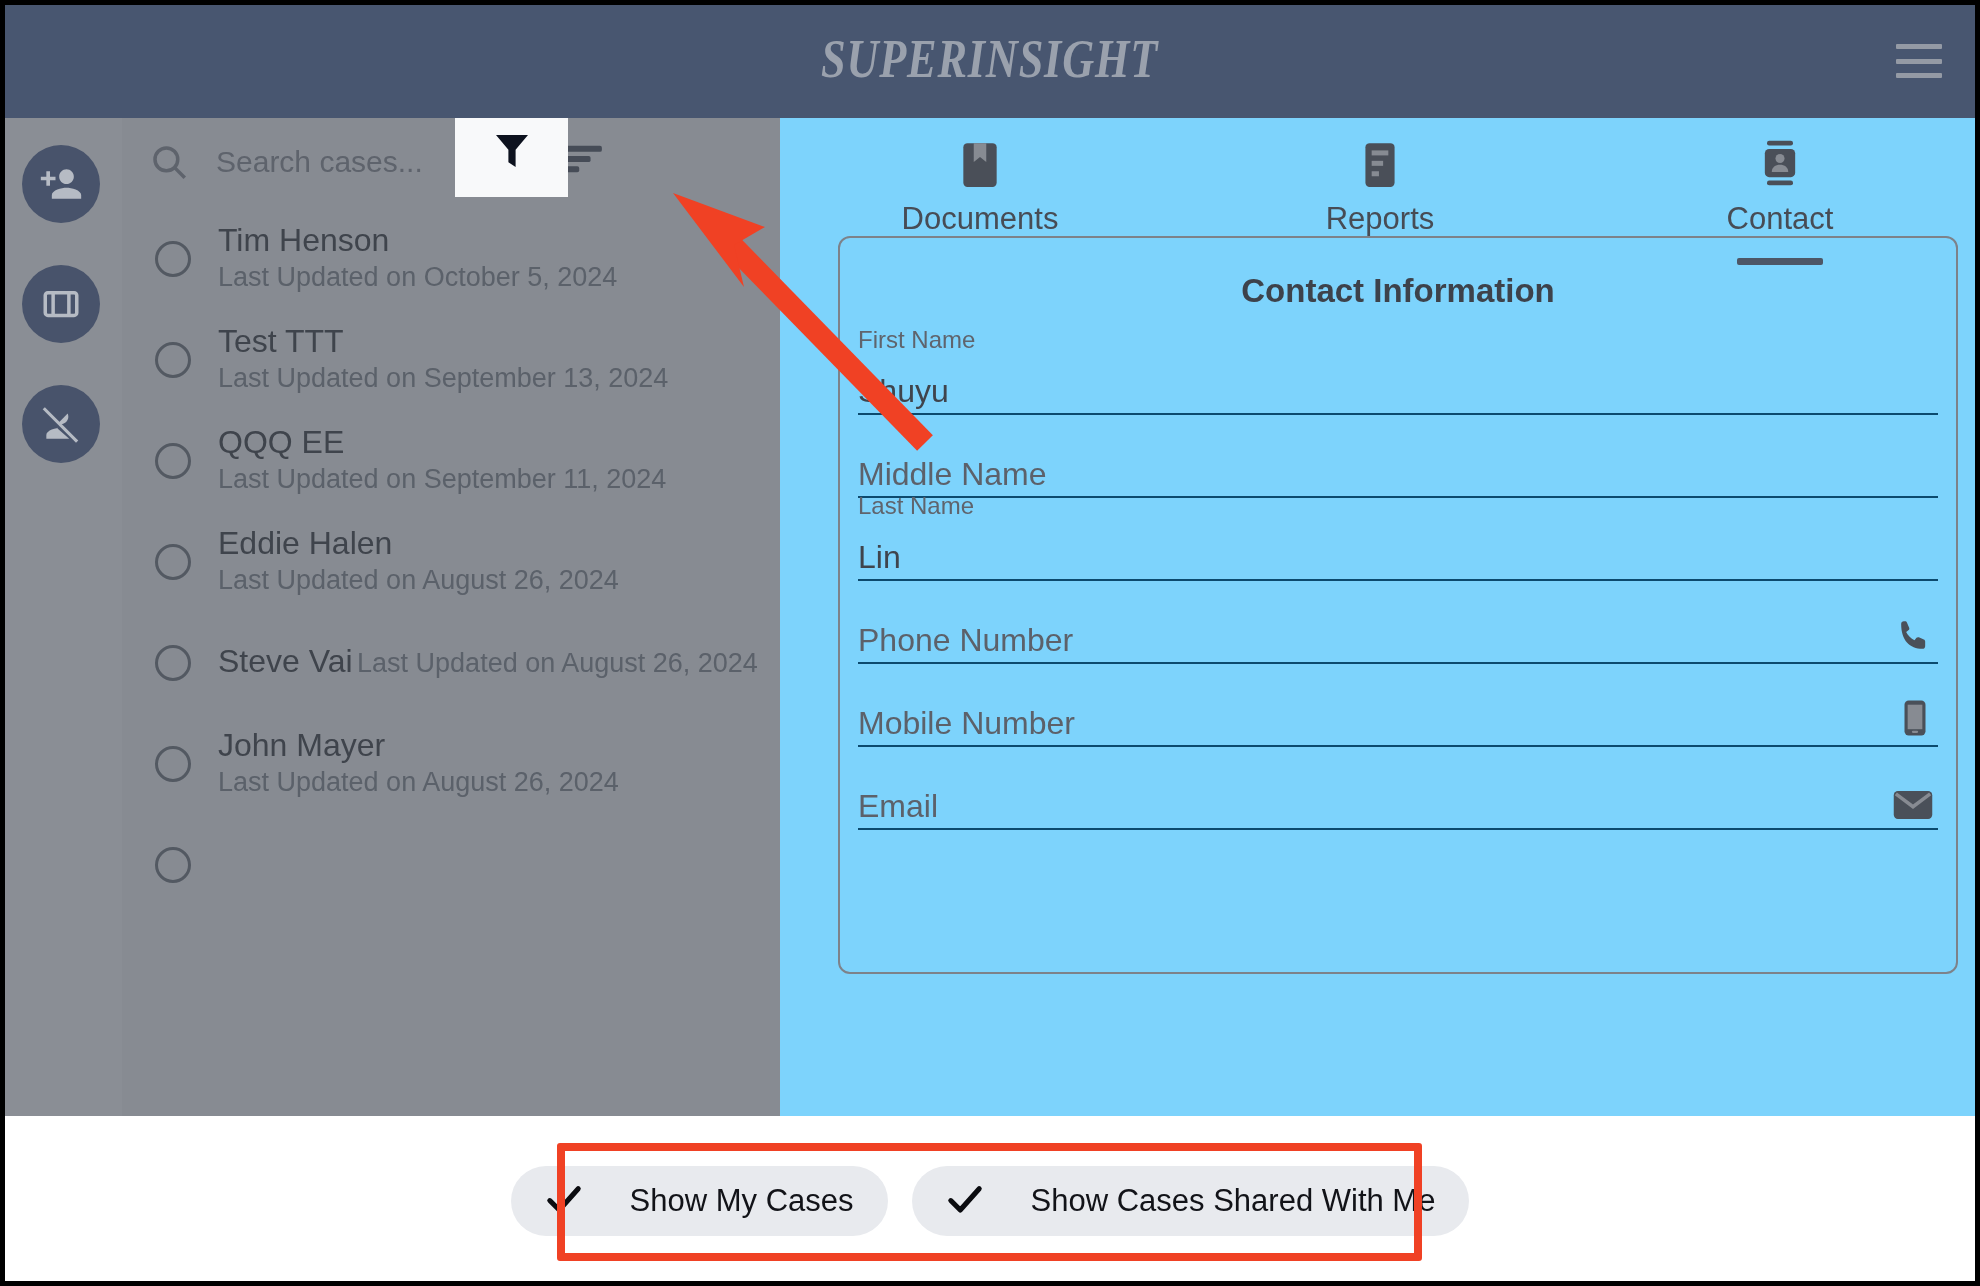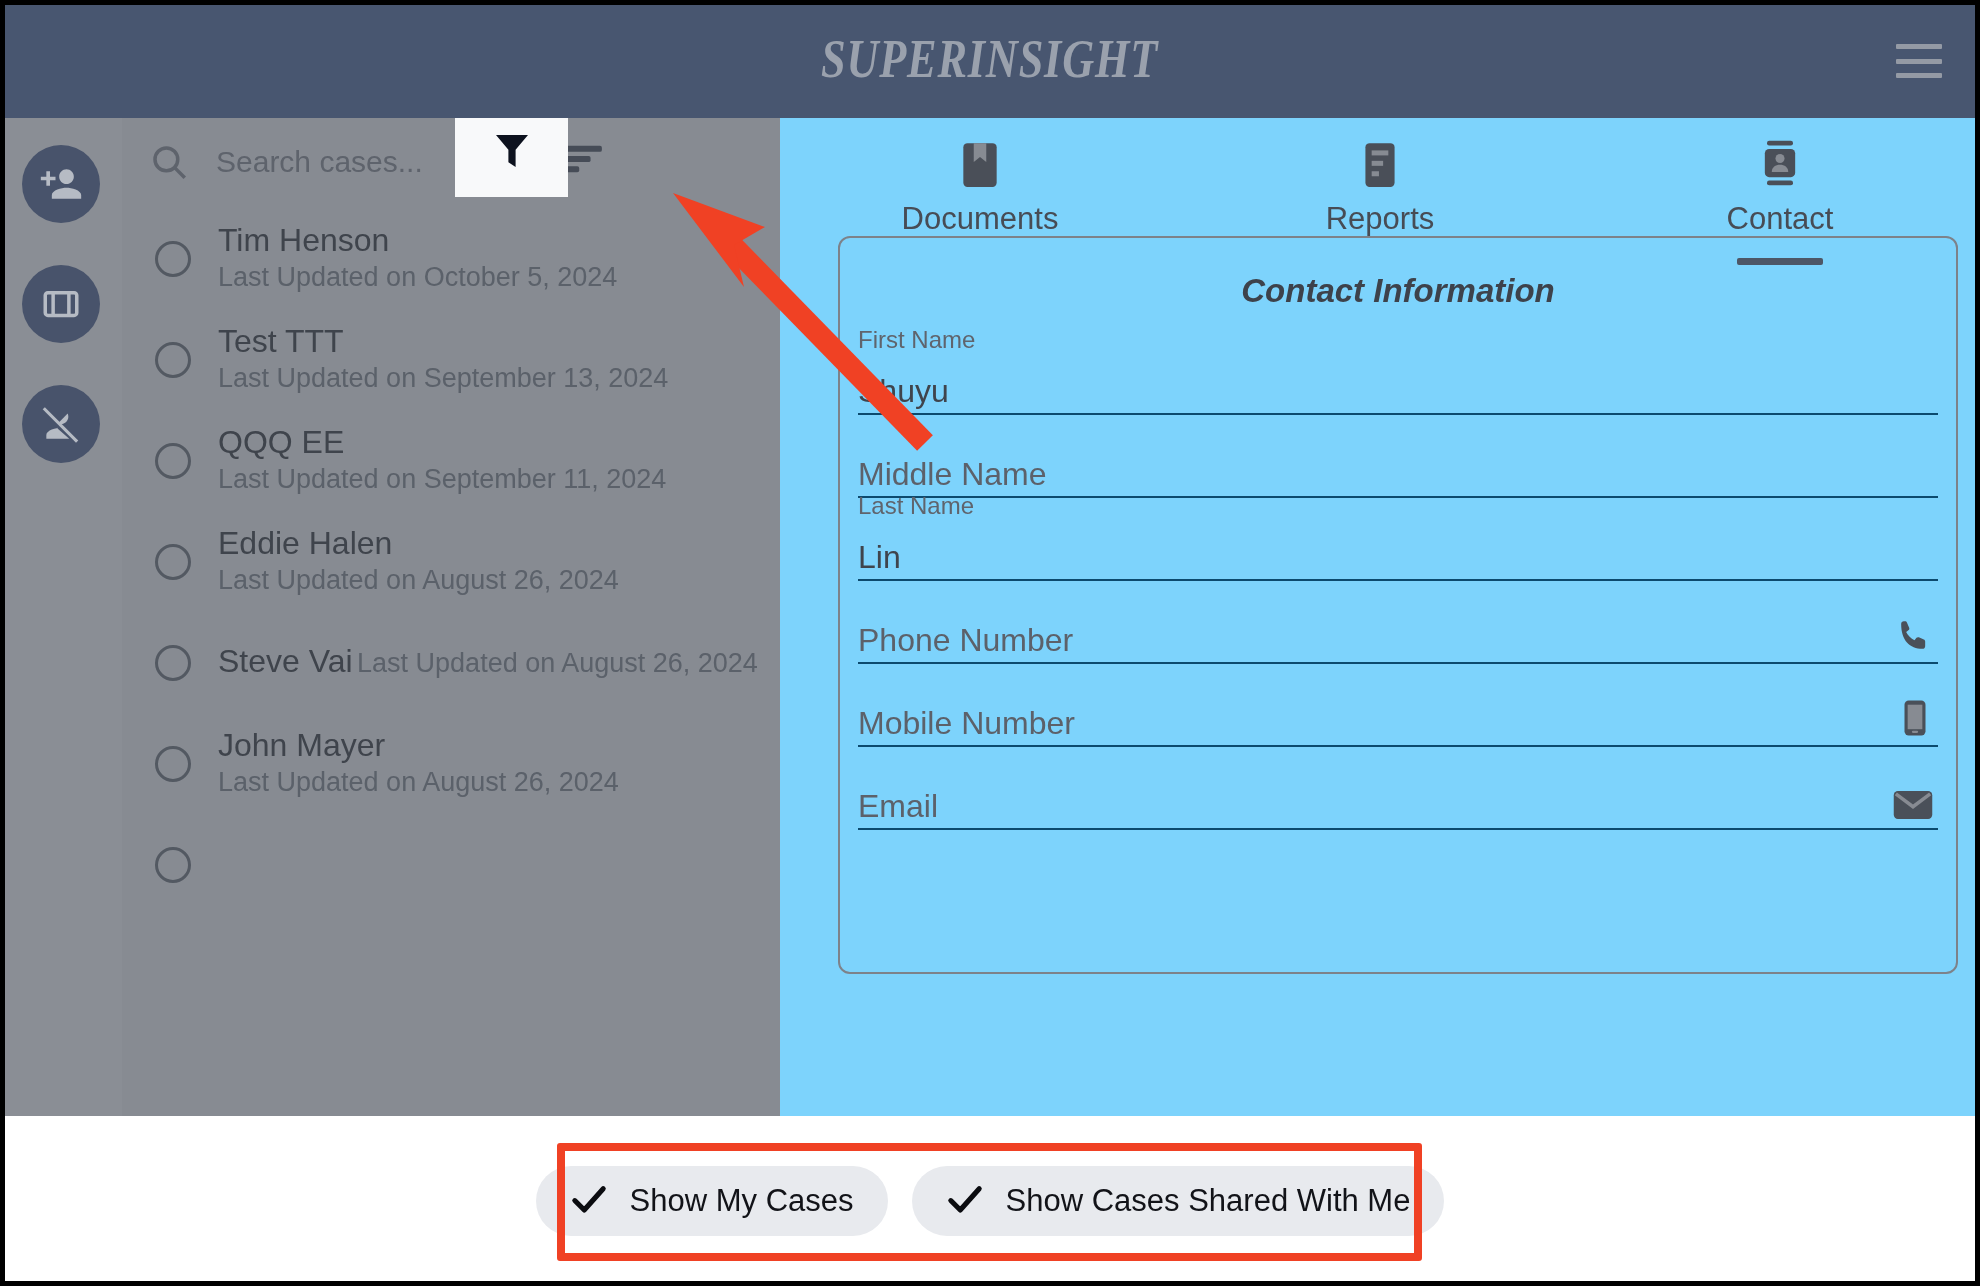--- a/index.html
+++ b/index.html
@@ -250,21 +250,20 @@
     border-radius: 12px;
     box-sizing: border-box;
     padding: 0 18px;
   }
   .card-title {
     text-align: center;
     font-size: 33px;
     font-weight: bold;
     color: #3d424b;
     margin-top: 34px;
-    font-style: italic;
   }
   .field {
     position: relative;
     height: 75px;
     border-bottom: 2px solid #0c4a6e;
     display: flex;
     align-items: flex-end;
     padding-bottom: 6px;
   }
   .field.first { margin-top: 22px; }
@@ -318,20 +317,21 @@
     gap: 24px;
   }
   .chip {
     display: flex;
     align-items: center;
     height: 70px;
     padding: 0 34px;
     border-radius: 35px;
     background: #e8eaee;
     cursor: pointer;
+    gap: 25px;
   }
   .chip .check {
     margin-right: 22px;
     flex: none;
   }
   .chip .chip-label {
     font-size: 31px;
     color: #121318;
     white-space: nowrap;
   }

